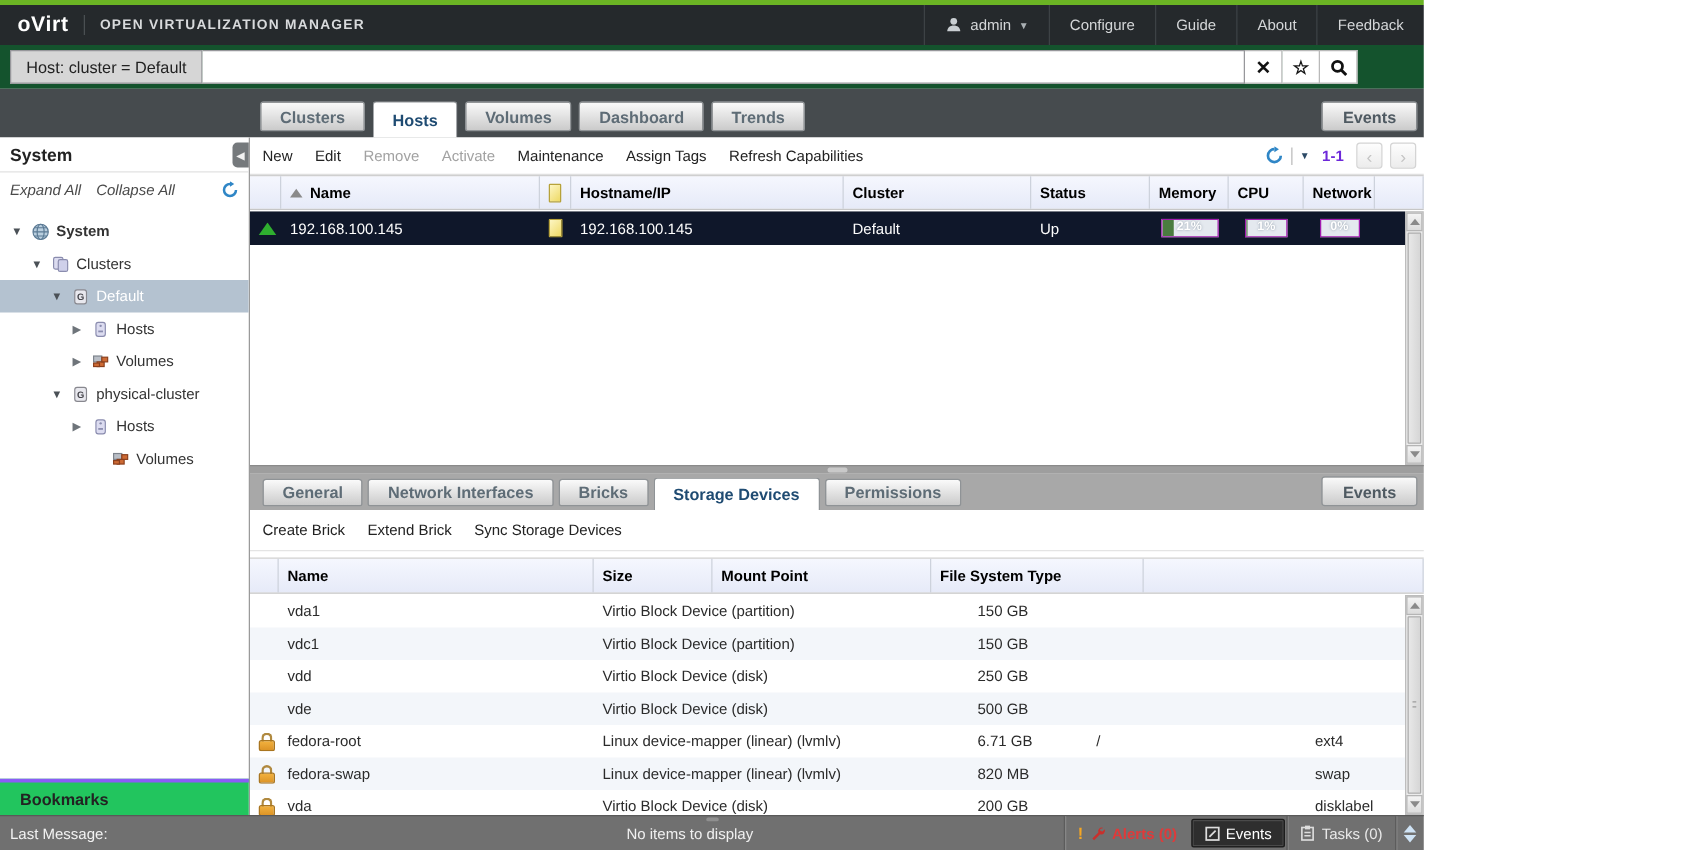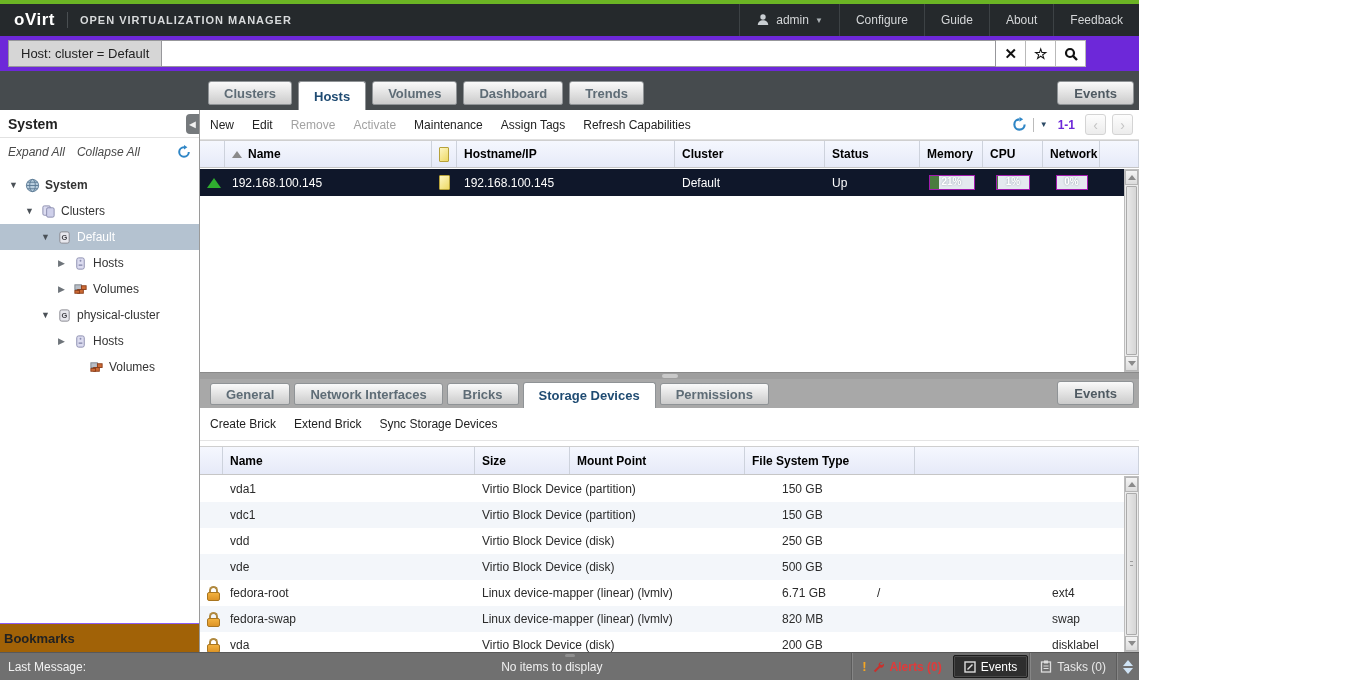--- a/index.html
+++ b/index.html
@@ -11,21 +11,21 @@
   .topline { height:4px; background:#6bb424; }
   .appbar { height:32px; background:#25292c; display:flex; align-items:stretch; color:#dcdee0; }
   .brand { display:flex; align-items:center; padding-left:14px; flex:1; }
   .brand-name { font-size:17px; color:#fff; font-weight:bold; letter-spacing:0.5px; }
   .brand-sep { width:1px; height:16px; background:#4a4f52; margin:0 12px; }
   .brand-product { font-size:11px; font-weight:bold; letter-spacing:1px; color:#d8dadc; }
   .appmenu { display:flex; align-items:stretch; }
   .appmenu-item { display:flex; align-items:center; gap:6px; padding:0 16px; border-left:1px solid #3d4245; font-size:12px; color:#d4d6d8; cursor:pointer; }
   .caret { font-size:8px; color:#aab0b4; }
 
-  .searchrow { height:35px; background:#6d28d9; display:flex; align-items:center; padding-left:8px; }
+  .searchrow { height:35px; background:#14532d; display:flex; align-items:center; padding-left:8px; }
   .scope-btn { height:27px; background:#d6d6d6; border:1px solid #97979b; color:#222; font-size:13px; padding:0 12px; font-family:inherit; }
   .search-input { height:27px; border:1px solid #97979b; border-left:none; background:#fff; flex:0 0 834px; font-size:13px; padding:0 6px; font-family:inherit; outline:none; }
   .sq-btn { width:30px; height:27px; background:#fff; border:1px solid #b9b9b9; border-left:none; display:flex; align-items:center; justify-content:center; font-size:15px; font-weight:bold; color:#111; cursor:pointer; }
   .search-fill { flex:1; }
 
   
   .tabband { height:39px; background:#464b4e; display:flex; align-items:flex-end; }
   .tabband .lead { width:205px; }
   .tab { height:24px; margin:0 3px 5px 3px; padding:0 15px; display:flex; align-items:center;
          background:linear-gradient(#fafafa,#cbcbcb); border:1px solid #8f9396; border-radius:3px 3px 2px 2px;
@@ -45,21 +45,21 @@
   .side-links { height:28px; display:flex; align-items:center; gap:12px; padding:0 8px; color:#4a4a4a; font-size:12px; }
   .side-link { cursor:pointer;font-style:italic; }
   .side-links .spacer { flex:1; }
   .tree { flex:1; overflow:hidden; padding-top:6px; }
   .tree-row { height:26px; display:flex; align-items:center; gap:5px; font-size:12px; color:#333; cursor:pointer; }
   .tree-row.selected { background:#b4c2d0; color:#fff; }
   .tree-row.root { font-weight:bold; }
   .expander { width:11px; text-align:center; font-size:9px; color:#4b5157; }
   .expander.closed { color:#6e747a; }
   .tree-ico { width:16px; height:16px; display:flex; align-items:center; justify-content:center; }
-  .side-section { height:29px; border-top:1px solid #8b5cf6; display:flex; align-items:center; padding-left:4px; font-size:13px; font-weight:bold; color:#222; background:#a16207; cursor:pointer; }
+  .side-section { height:29px; border-top:3px solid #8b5cf6; display:flex; align-items:center; padding-left:16px; font-size:13px; font-weight:bold; color:#222; background:#22c55e; cursor:pointer; }
 
   .main { flex:1; display:flex; flex-direction:column; min-width:0; background:#fff; }
 
   .toolbar { height:30px; display:flex; align-items:center; padding:0 6px 0 10px; border-bottom:1px solid #e0e0e0; }
   .tb-item { margin-right:18px; font-size:12px; color:#222; cursor:pointer; white-space:nowrap; }
   .tb-item.disabled { color:#a2a2a2; cursor:default; }
   .tb-fill { flex:1; }
   .tb-right { display:flex; align-items:center; gap:6px; }
   .vbar { width:1px; height:14px; background:#bbb; }
   .paging { font-size:12px; font-weight:bold; color:#6d28d9; margin:0 4px; }
@@ -407,21 +407,21 @@
             </div>
         </div>
       </div>
 
       <div class="splitter">
         <div class="split-handle"></div>
       </div>
 
       <div class="detail-tabband">
         <div class="lead"></div>
-        <div id="detail-tabs" style="display:flex;align-items:flex-end">
+        <div id="detail-tabs" style="display:flex;align-items:center">
             <div class="tab">General</div>
             <div class="tab">Network Interfaces</div>
             <div class="tab">Bricks</div>
             <div class="tab active">Storage Devices</div>
             <div class="tab">Permissions</div>
           </div>
         <div class="tab-fill"></div>
         <div class="events-btn">Events</div>
       </div>
 

